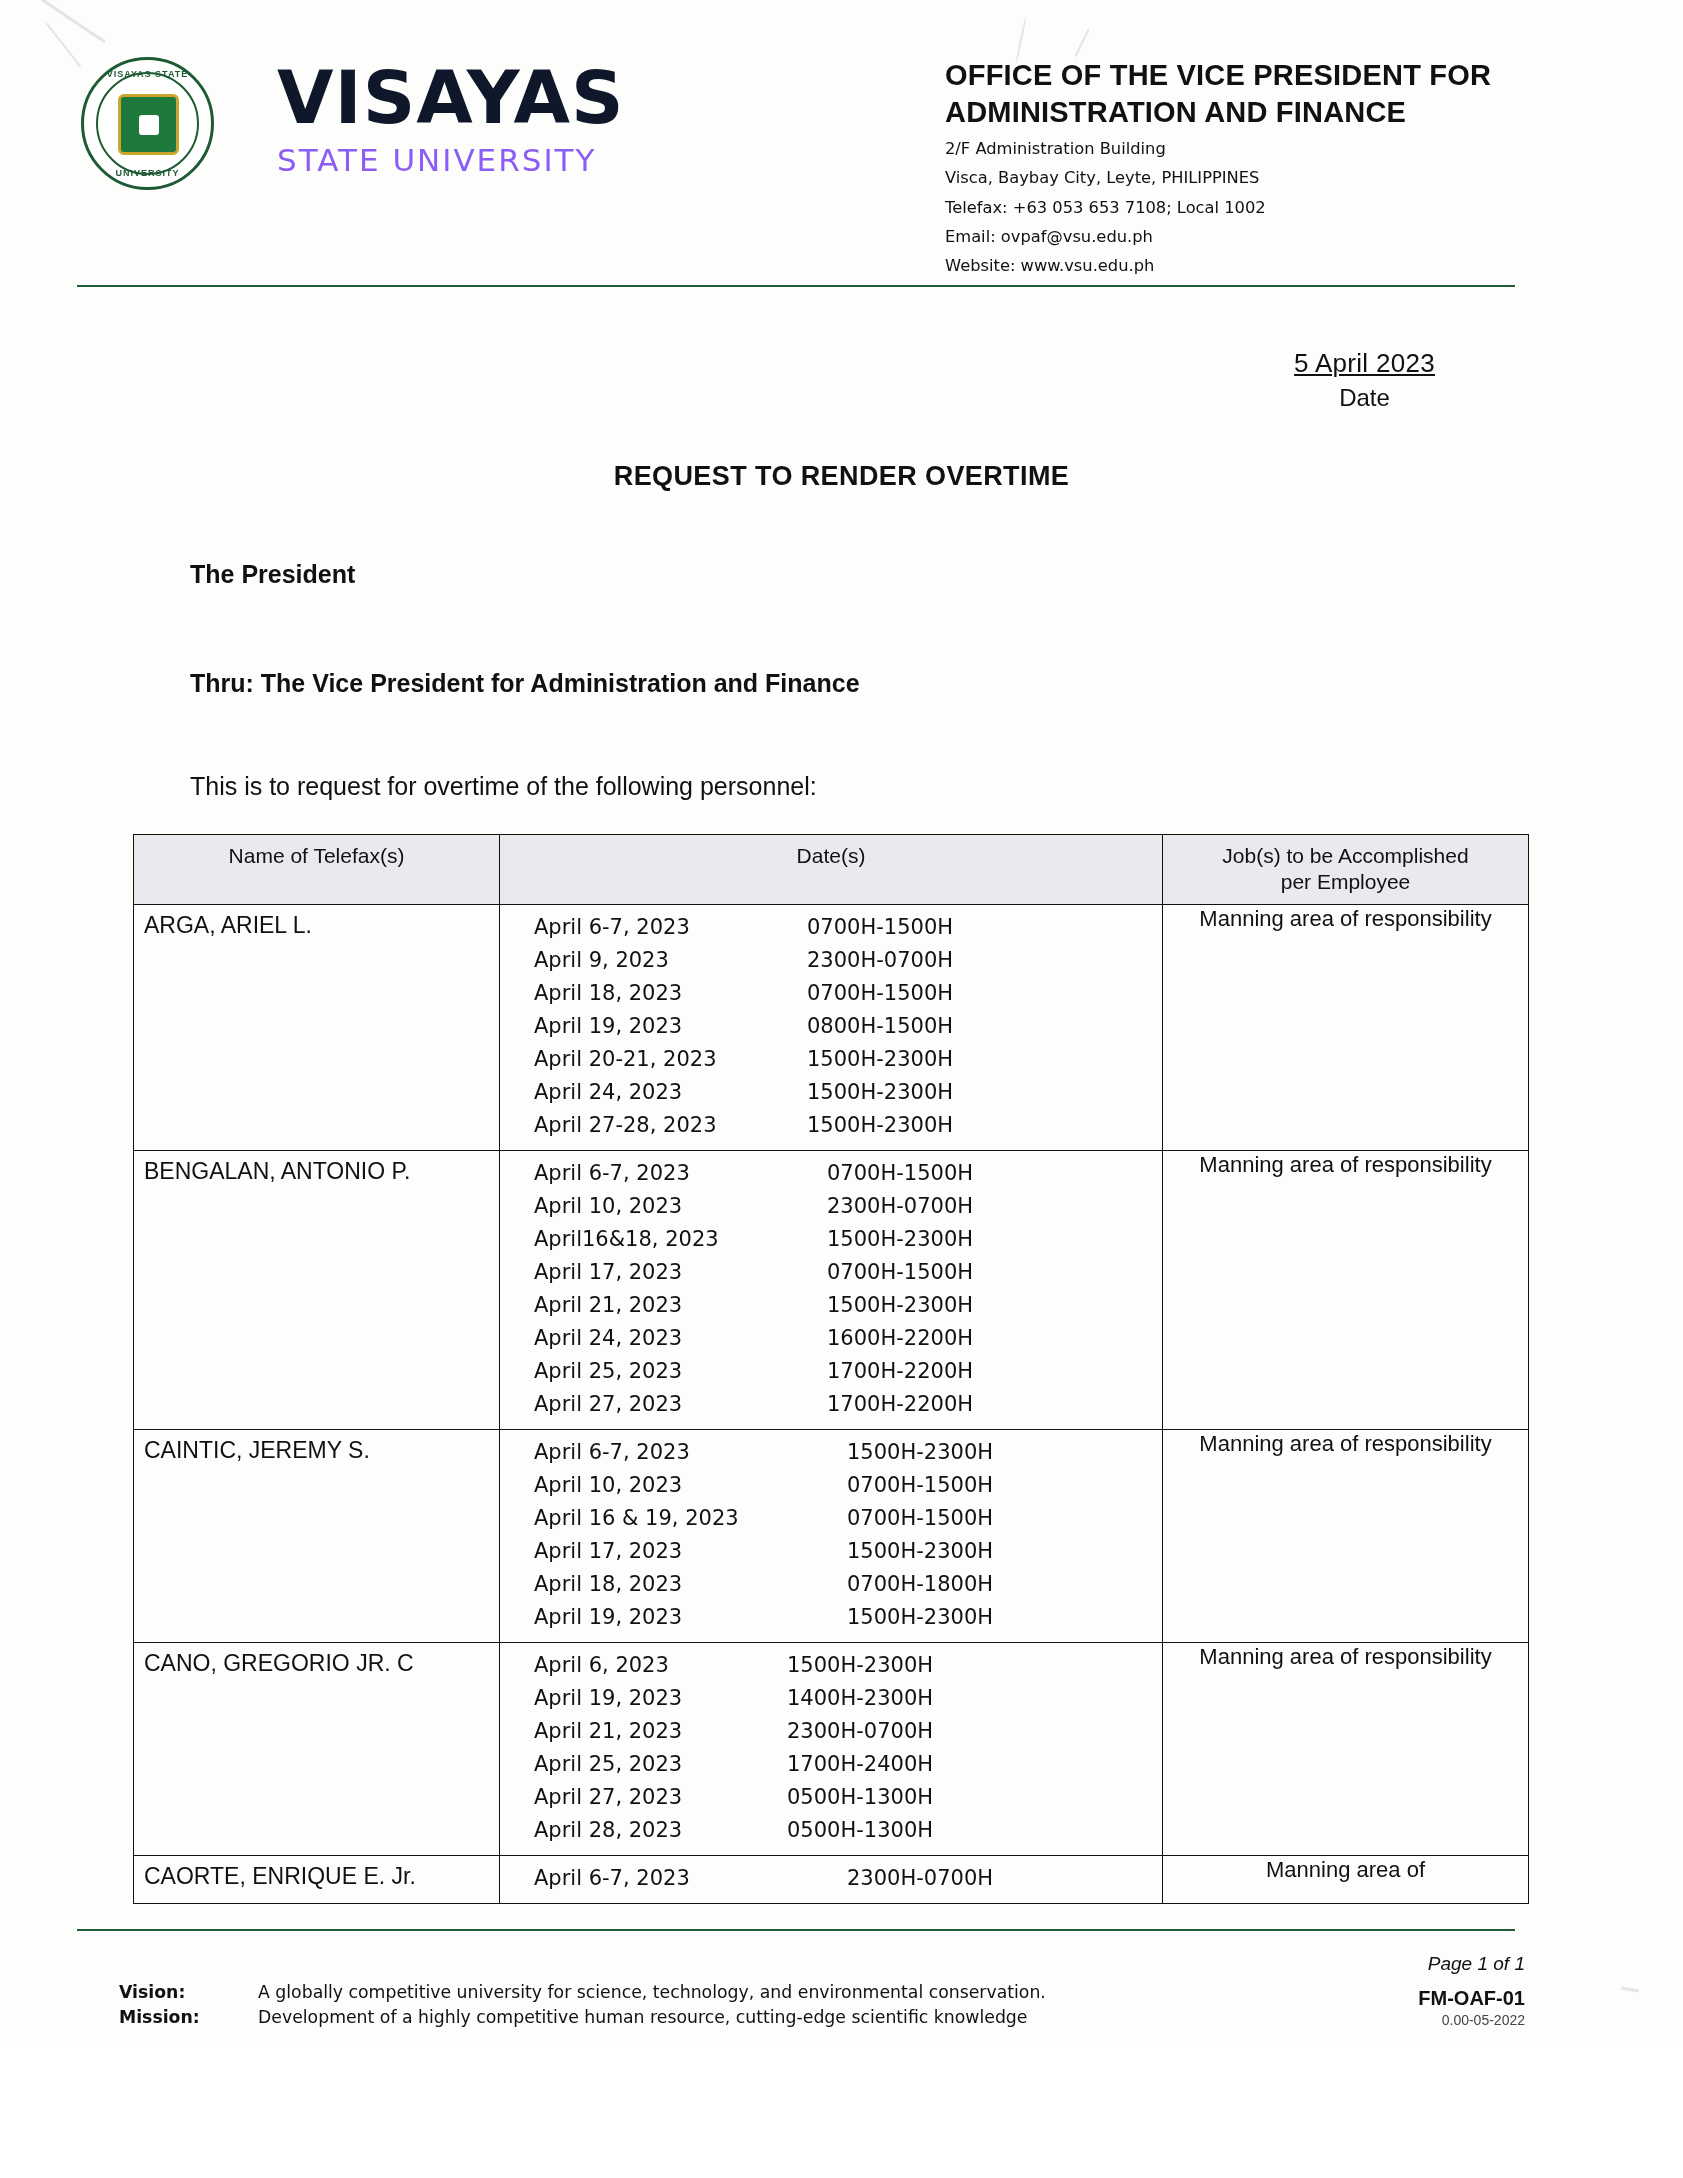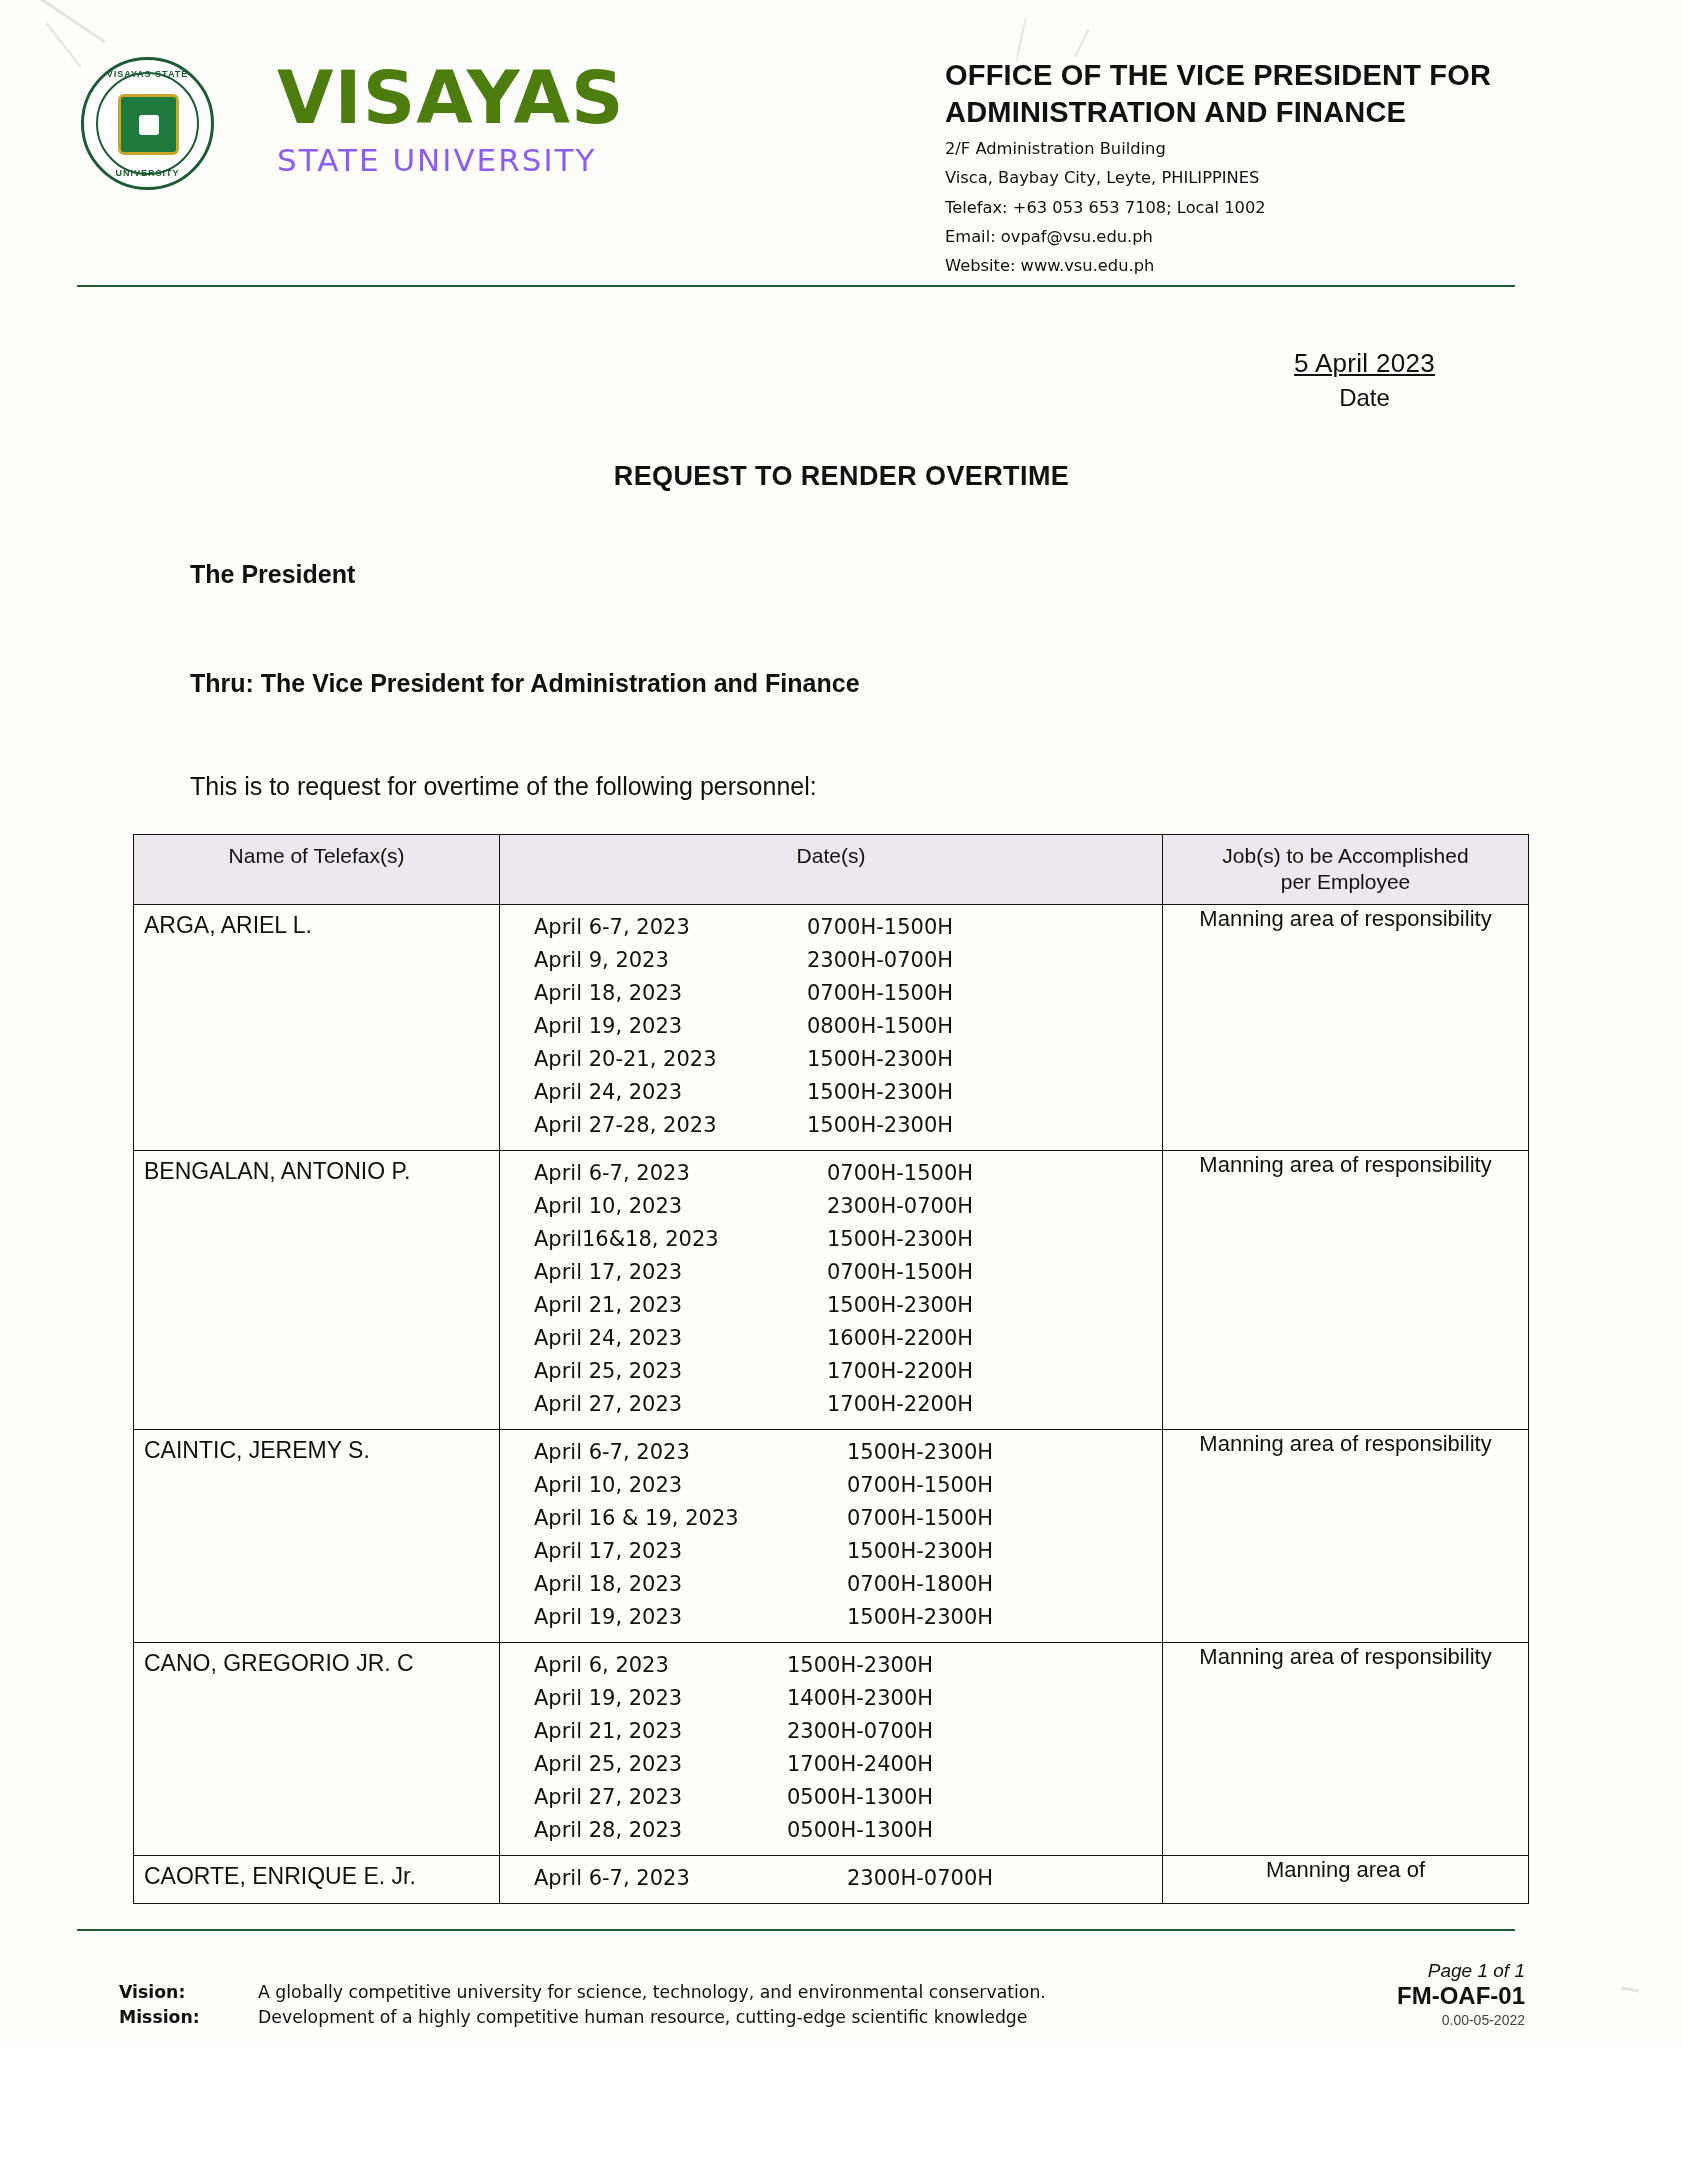--- a/index.html
+++ b/index.html
@@ -82,21 +82,21 @@
 
   .wordmark {
     position: absolute;
     left: 277px;
     top: 61px;
   }
   .wordmark .main {
     font-family: "DejaVu Sans", sans-serif;
     font-size: 73px;
     font-weight: bold;
-    color: #4d7c0f;
+    color: #0f172a;
     letter-spacing: 1px;
     line-height: 1;
   }
   .wordmark .sub {
     font-family: "DejaVu Sans", sans-serif;
     font-size: 31px;
     color: #8b5cf6;
     letter-spacing: 2px;
     text-align: left;
     margin-top: 8px;
@@ -273,23 +273,23 @@
     right: 158px;
     bottom: 14px;
     text-align: right;
     font-family: Liberation Sans, sans-serif;
   }
   .pageno {
     font-size: 19px;
     font-style: italic;
   }
   .formcode {
-    font-size: 24px;
-    font-weight: bold;
-    margin-top: 0;
+    font-size: 20px;
+    font-weight: bold;
+    margin-top: 12px;
   }
   .formrev {
     font-size: 14px;
     color: #444;
     margin-top: 2px;
   }
 
   
   .artifact {
     position: absolute;

